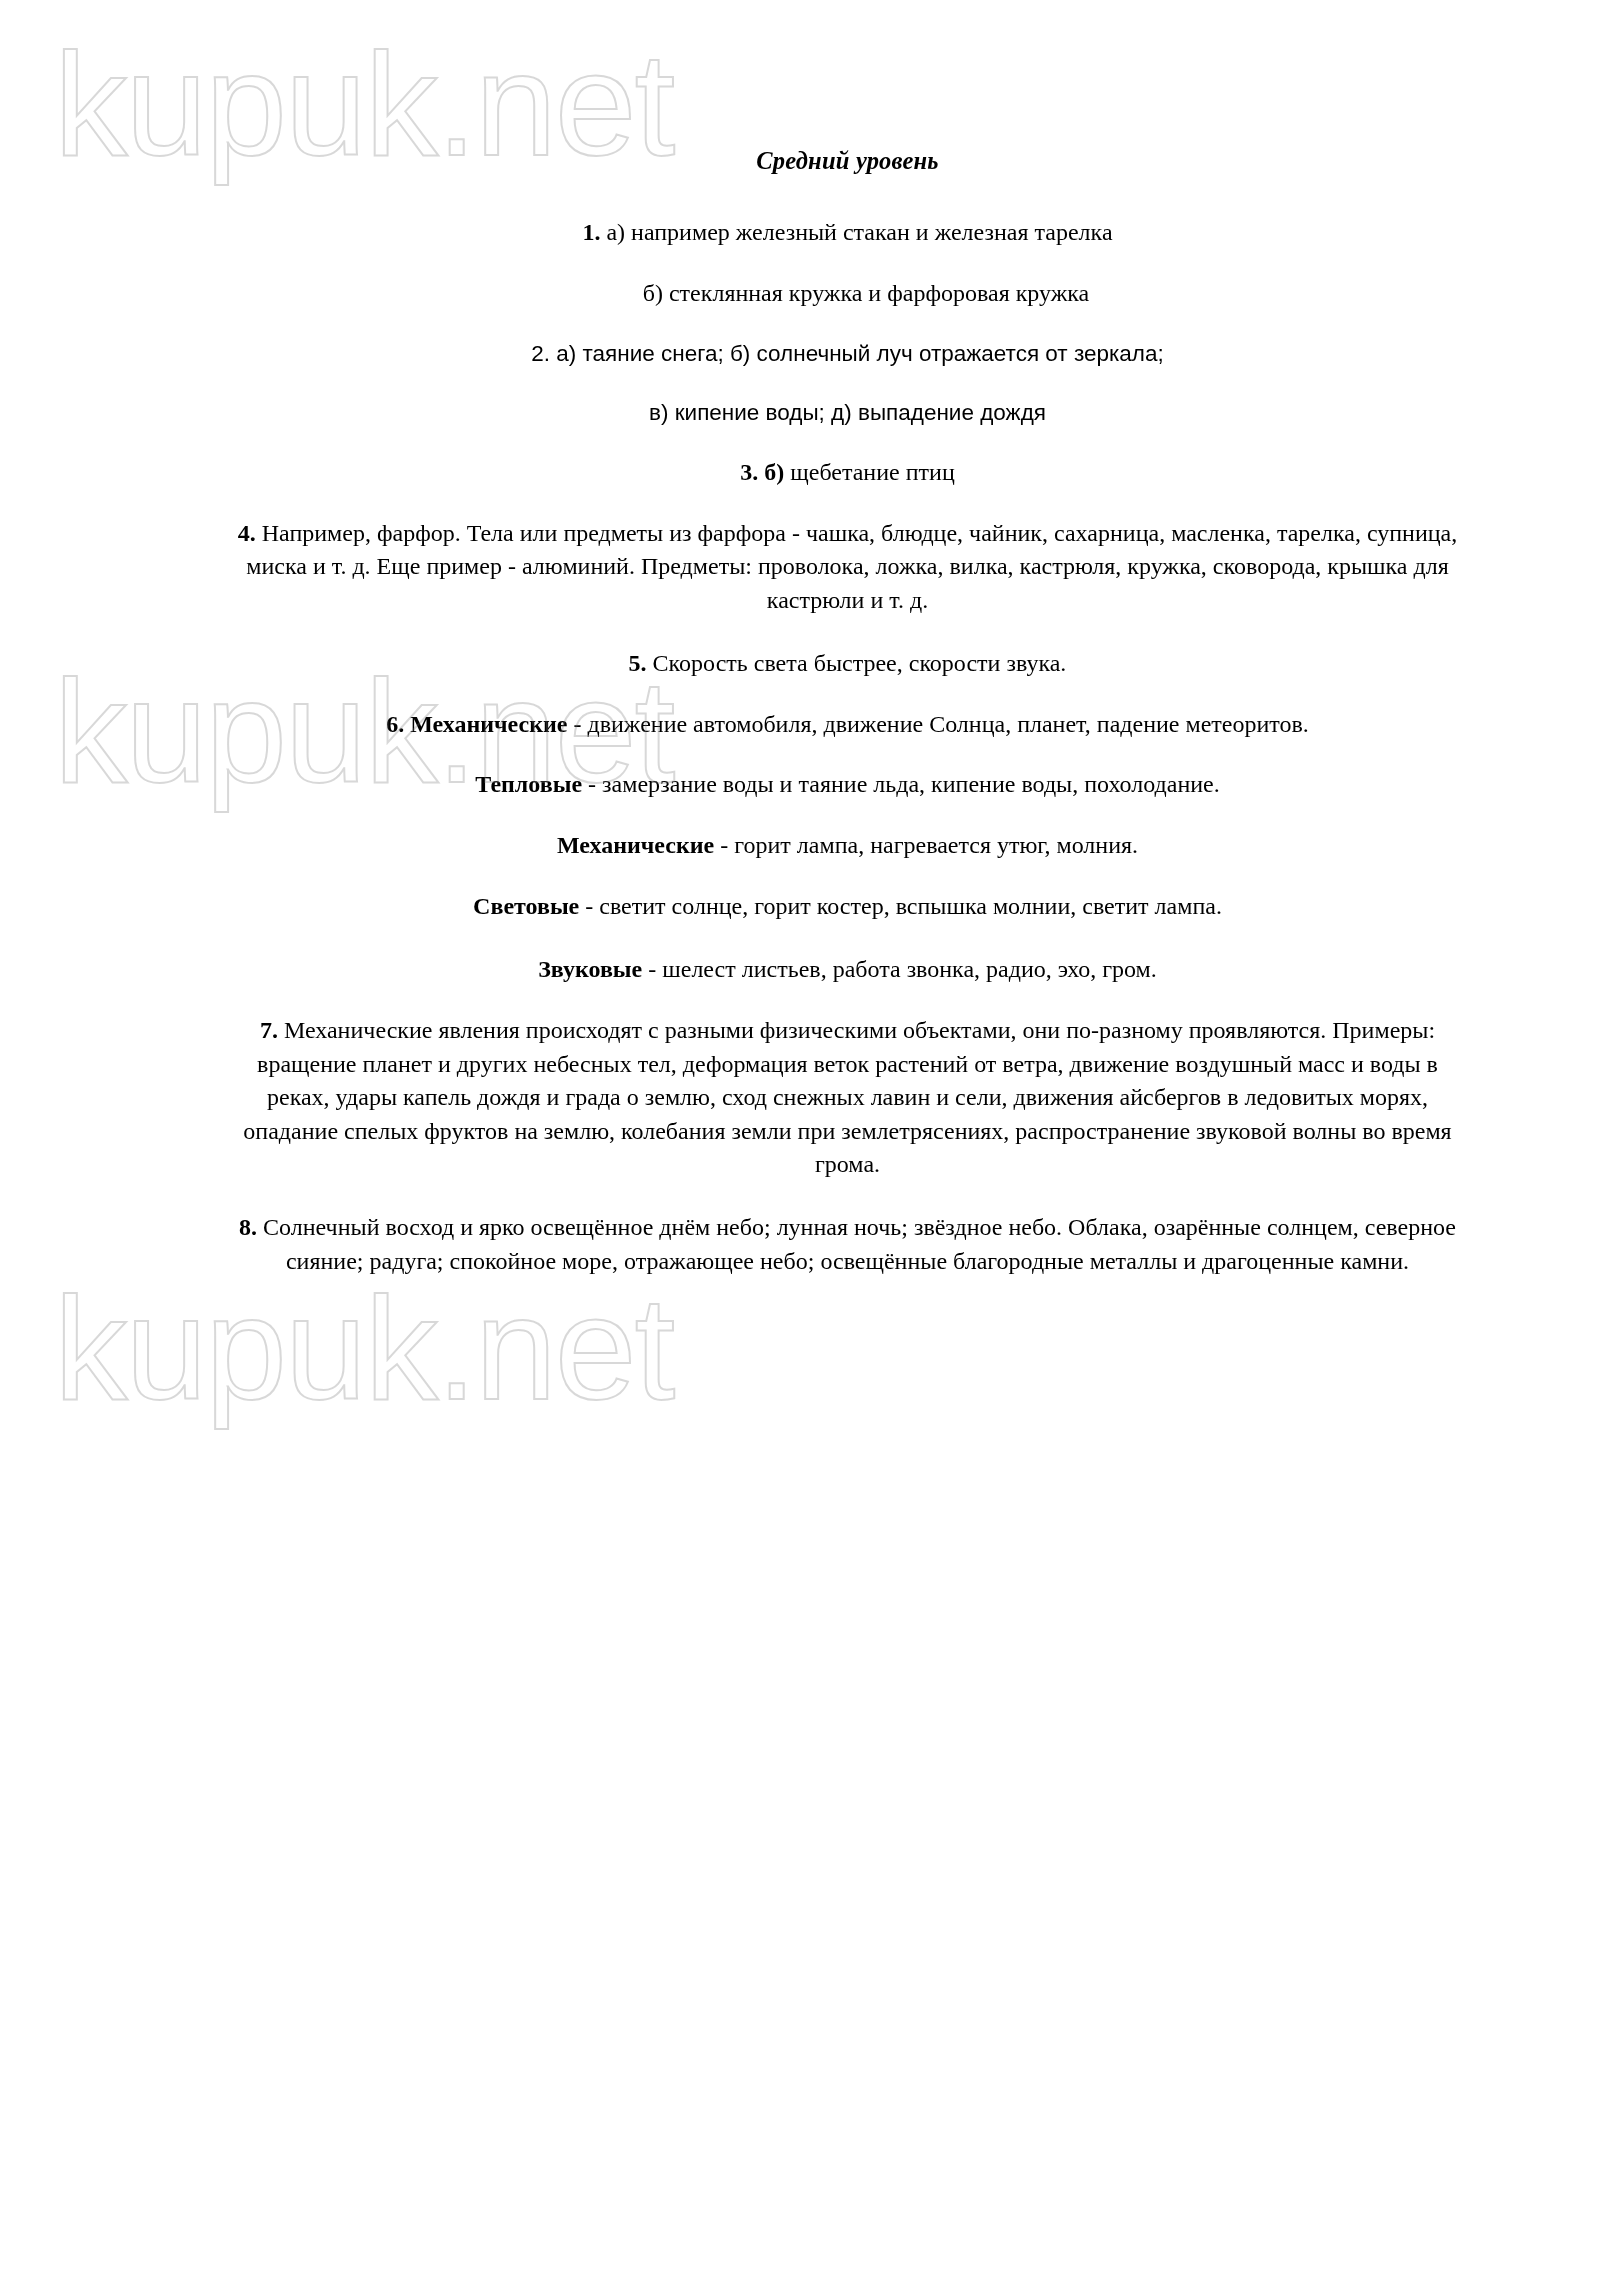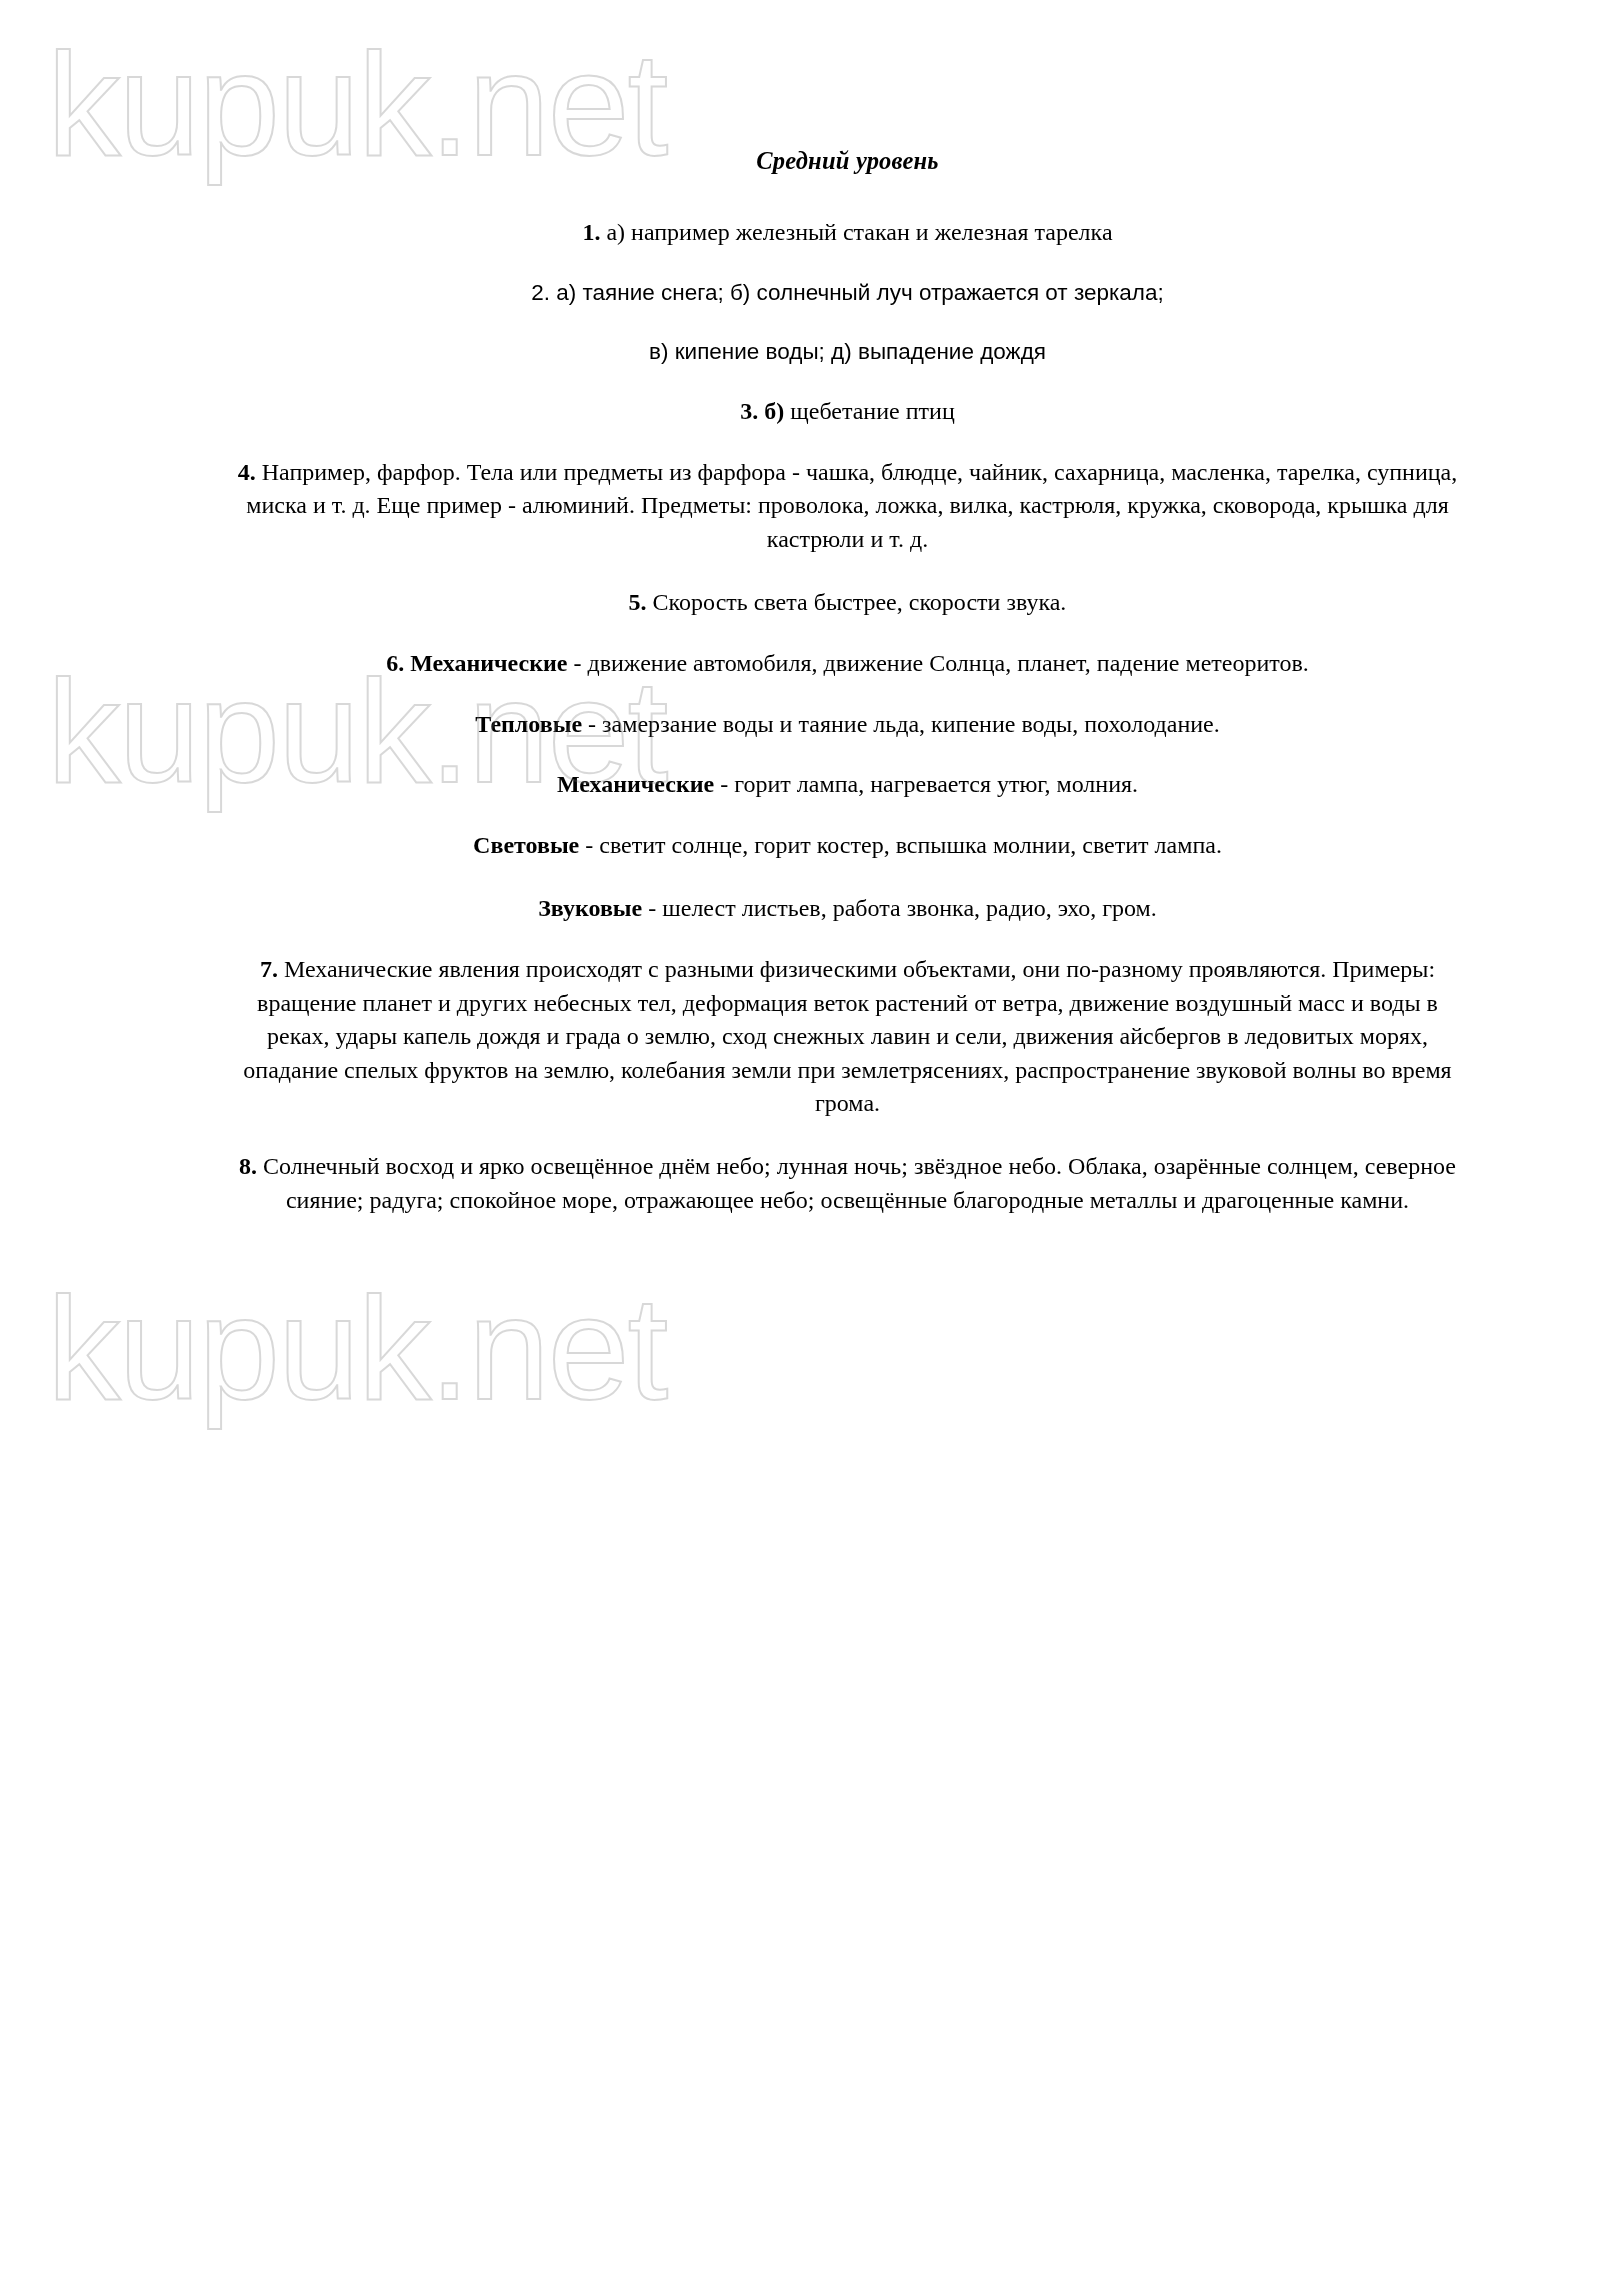--- a/index.html
+++ b/index.html
@@ -27,20 +27,21 @@
     position: absolute;
     font-family: "Liberation Sans", sans-serif;
     font-size: 147px;
     font-weight: 400;
     letter-spacing: -2px;
     color: transparent;
     -webkit-text-stroke: 2px rgba(120,120,120,0.30);
     text-shadow: 0 0 0 rgba(0,0,0,0);
     white-space: nowrap;
     opacity: 0.95;
+    margin-left: 7px;
   }
   .wm-1 { left: 47px;  top: 19.6px; }
   .wm-2 { left: 47px;  top: 647px; }
   .wm-3 { left: 47px;  top: 1264px; }
 
   
   .page {
     position: absolute;
     inset: 0;
     z-index: 2;
@@ -82,20 +83,23 @@
 
 <div class="page">
   <div class="content">
 
     <div class="doc-title">Средний уровень</div>
 
     <p class="para">
       <b>1.</b><span> а) например железный стакан и железная тарелка</span>
     </p>
 
+    <p class="para indent">
+      <span>б) стеклянная кружка и фарфоровая кружка</span>
+    </p>
 
     <p class="para sans">
       <b>2. а)</b><span> таяние снега;  б) солнечный луч отражается от зеркала;</span>
     </p>
 
     <p class="para sans">
       <b>в)</b><span> кипение воды;  д) выпадение дождя</span>
     </p>
 
     <p class="para">

